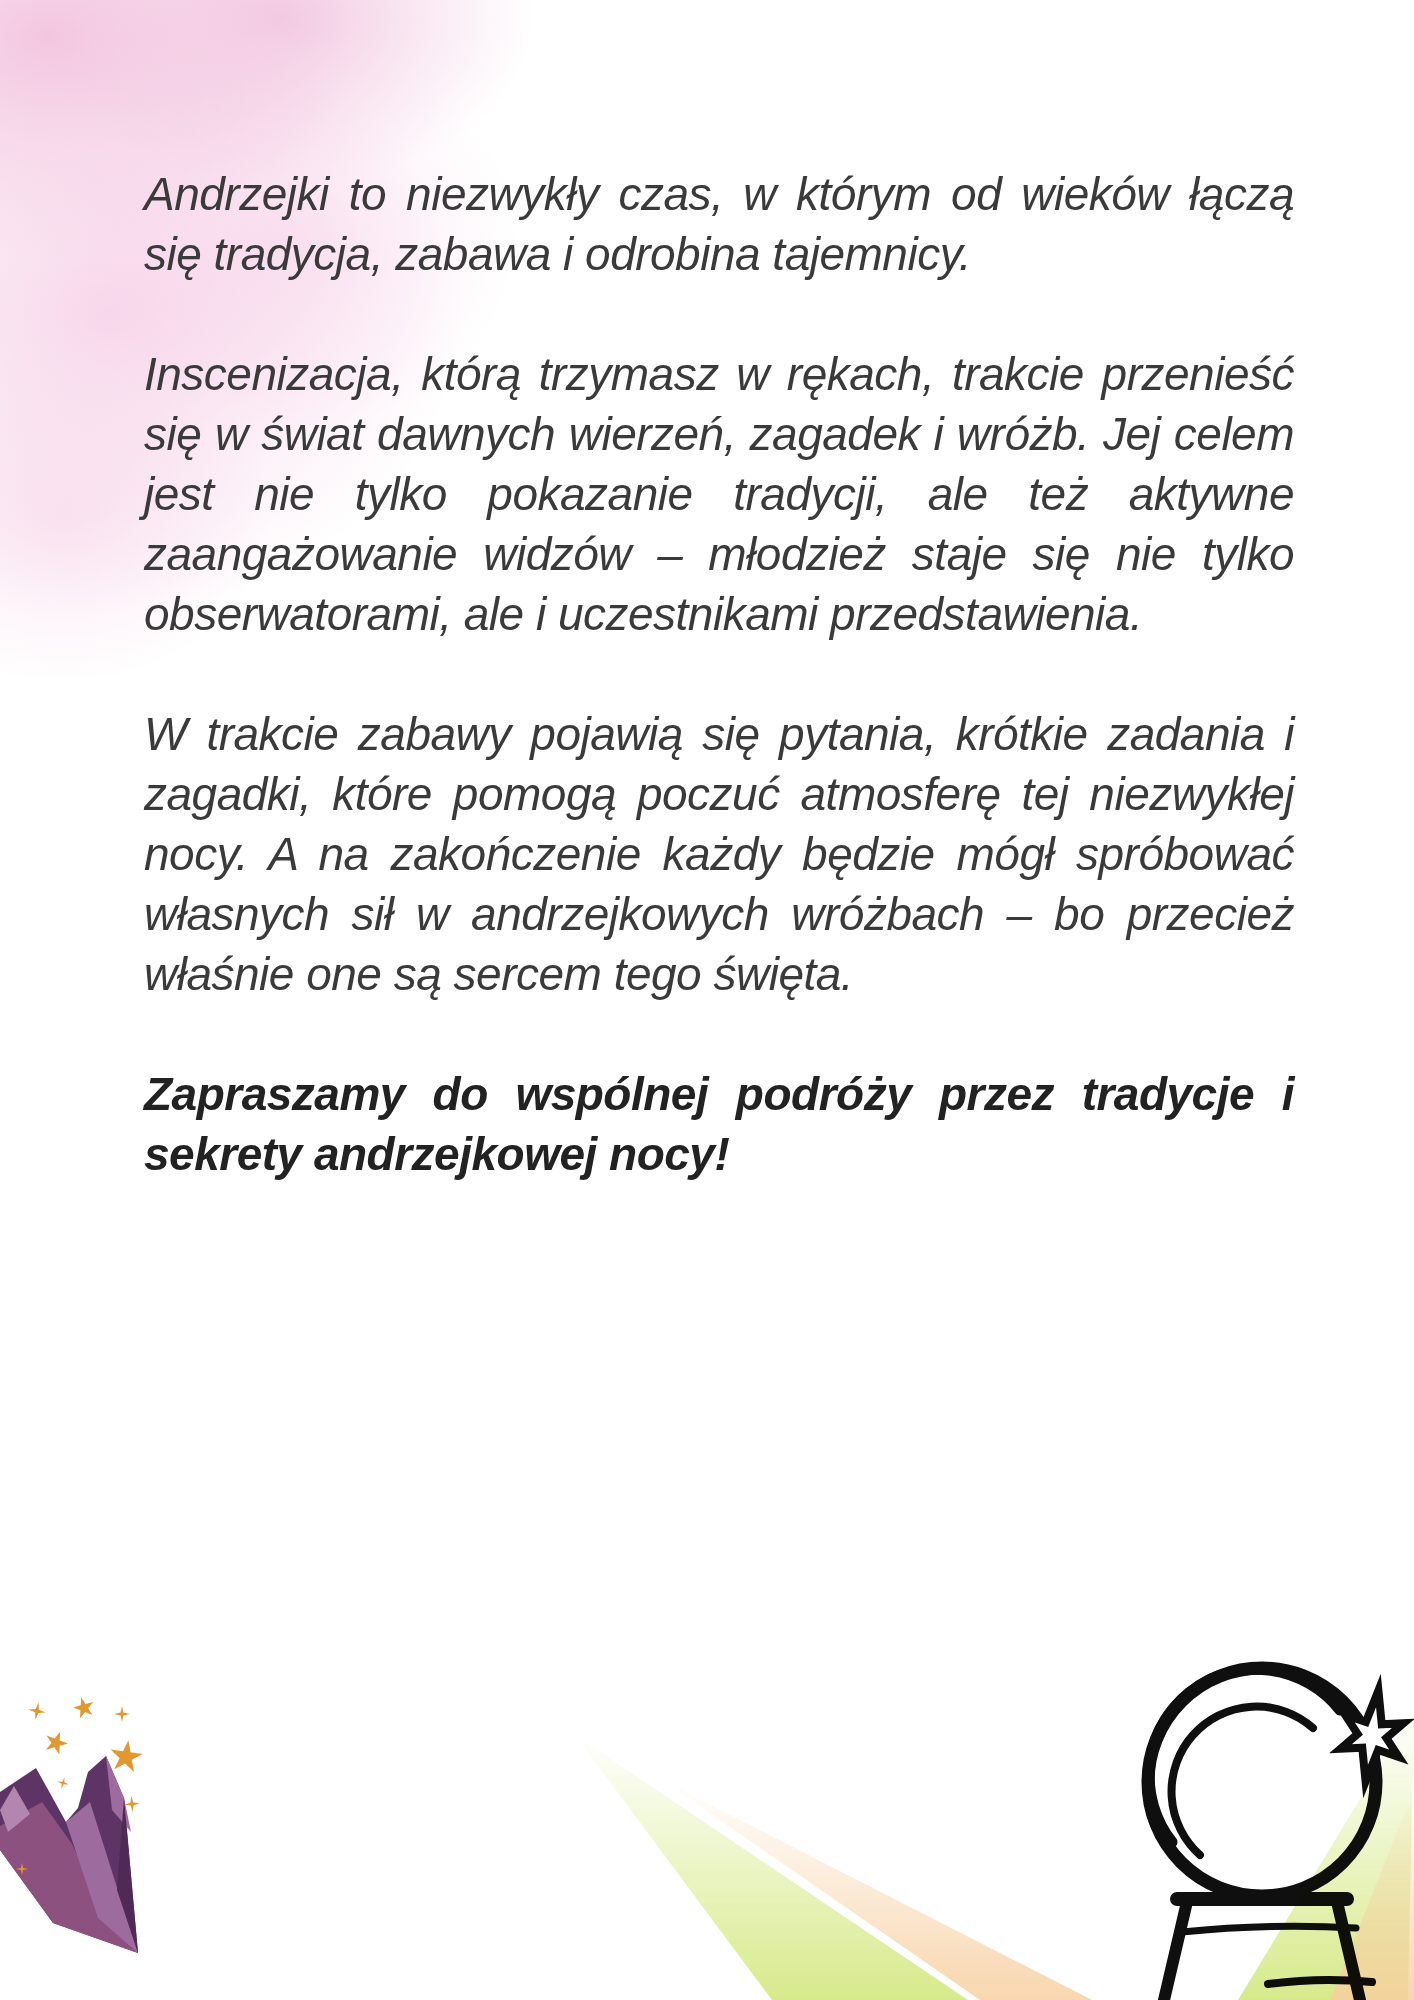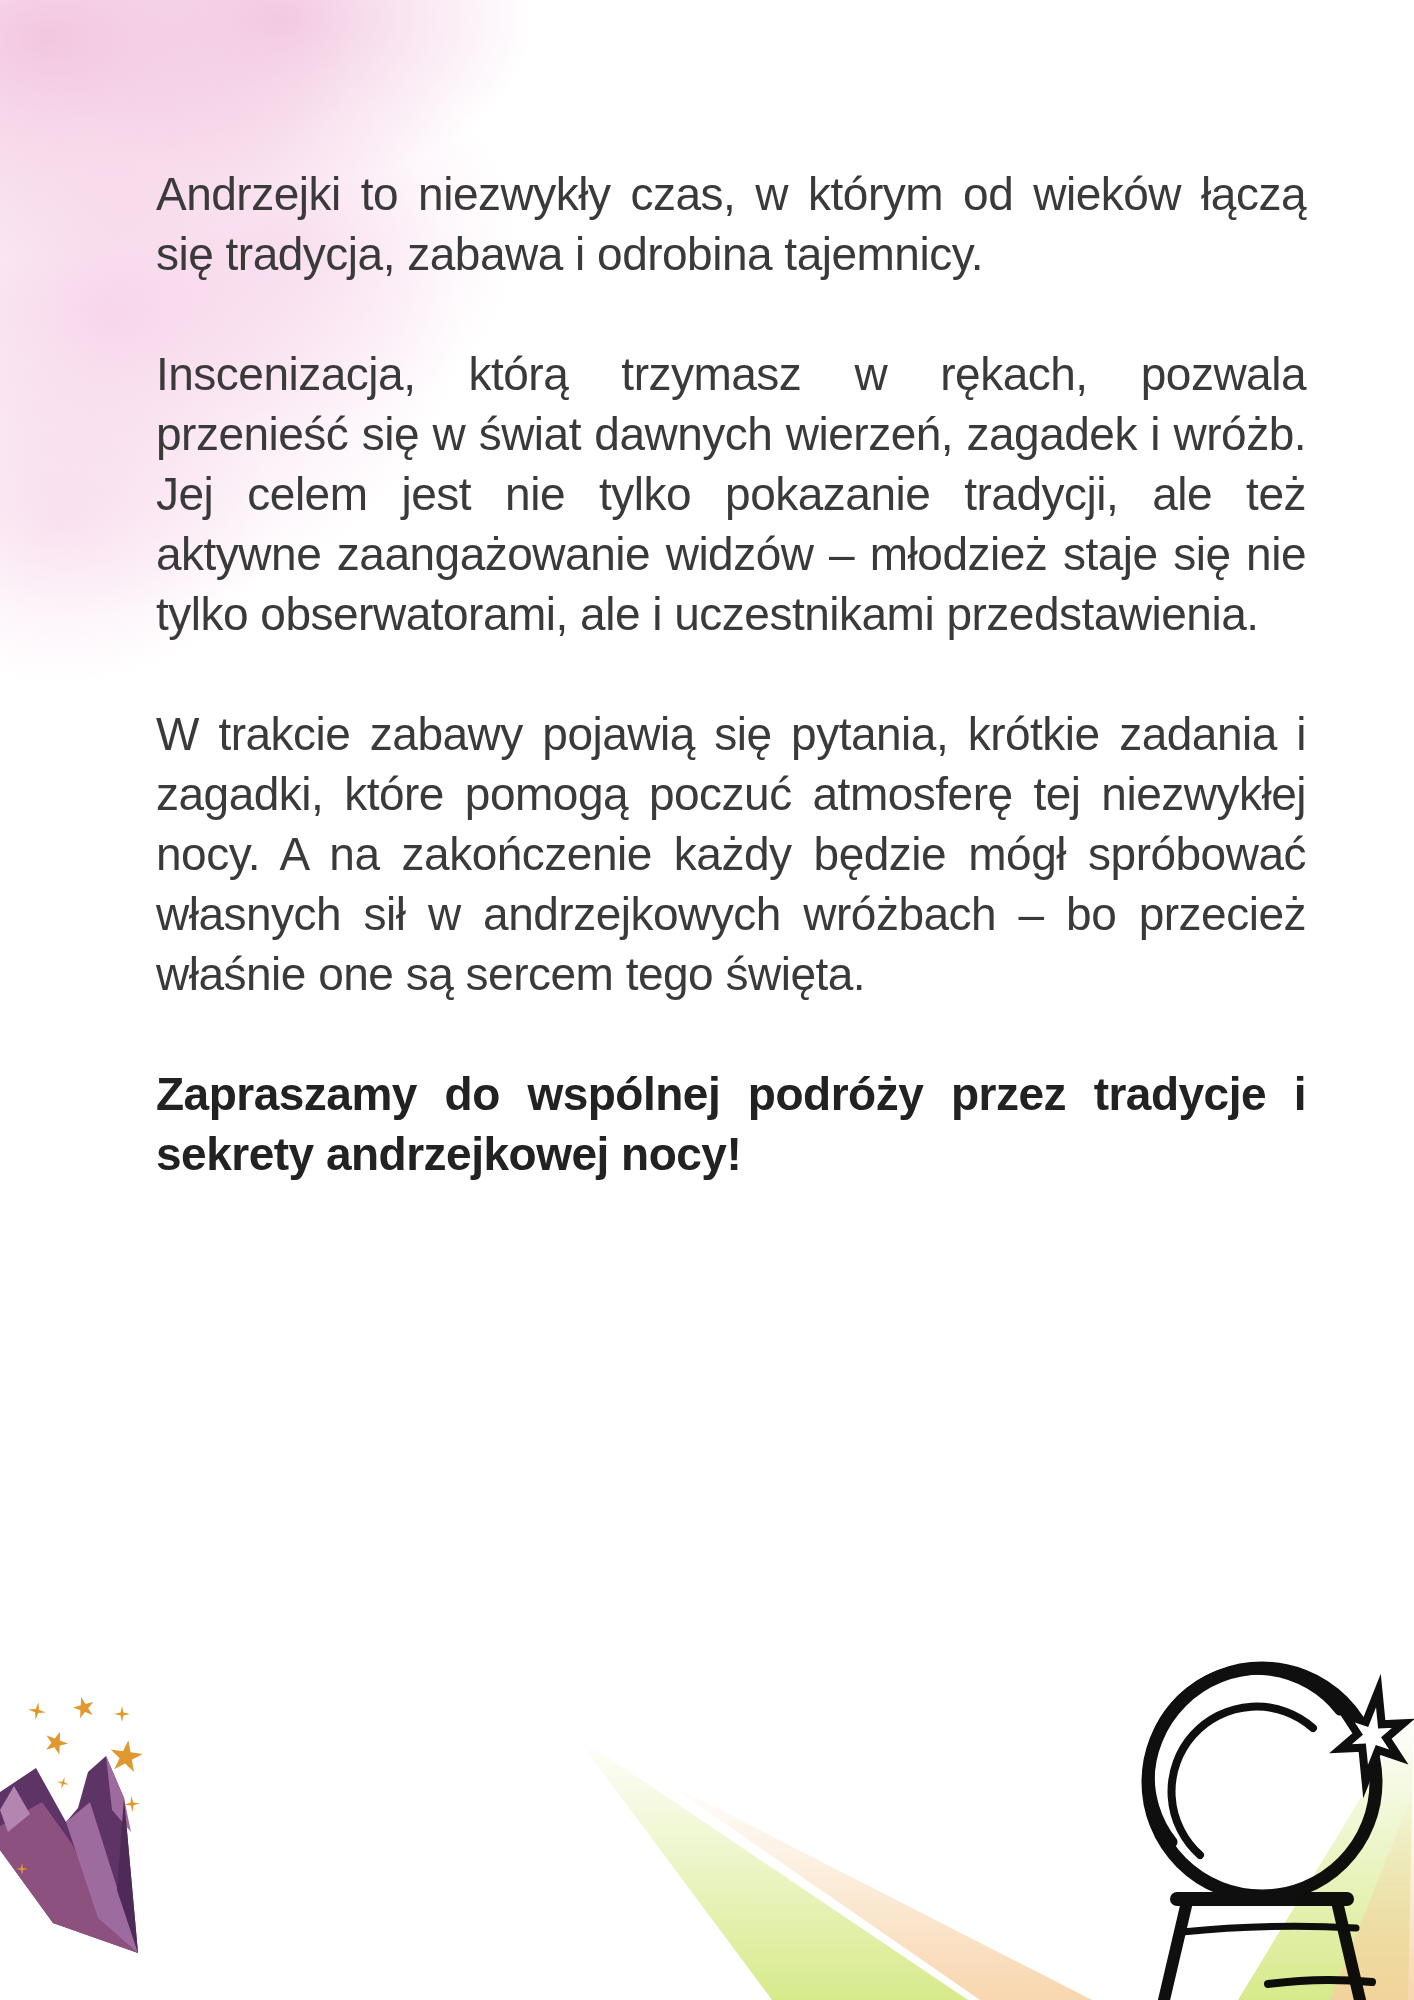--- a/index.html
+++ b/index.html
@@ -17,42 +17,43 @@
     position:absolute;left:0;top:0;width:780px;height:920px;
     pointer-events:none;
     background:
       radial-gradient(440px 320px at 6% 4%,  rgba(242,195,222,.95), transparent 70%),
       radial-gradient(360px 240px at 36% 2%, rgba(240,190,220,.80), transparent 70%),
       radial-gradient(520px 440px at 14% 34%,rgba(246,208,231,.85), transparent 68%),
       radial-gradient(340px 280px at 36% 26%,rgba(249,220,238,.70), transparent 70%),
       radial-gradient(300px 240px at 8% 56%, rgba(247,214,234,.60), transparent 70%);
   }
   .text-block{
-    position:absolute;left:156px;top:164px;width:1150px;
+    position:absolute;left:144px;top:164px;width:1150px;
     color:var(--text,#3a3a3a);
     font-size:46px;line-height:60px;letter-spacing:-0.5px;
     text-align:justify;
+    font-style:italic;
   }
   .text-block p{margin:0 0 60px 0;}
   .text-block p.bold{font-weight:700;color:var(--bold-text,#222);margin-top:36px;}
   .decor-svg{position:absolute;pointer-events:none;}
   .crystals{left:0;top:1680px;}
   .ball{left:1100px;top:1640px;}
   .beams{left:400px;top:1640px;mix-blend-mode:multiply;}
 </style>
 </head>
 <body>
 
 <div class="page">
 
   <div class="pink-cloud"></div>
 
   <main class="text-block">
     <p>Andrzejki to niezwykły czas, w którym od wieków łączą się tradycja, zabawa i odrobina tajemnicy.</p>
-    <p>Inscenizacja, którą trzymasz w rękach, pozwala przenieść się w świat dawnych wierzeń, zagadek i wróżb. Jej celem jest nie tylko pokazanie tradycji, ale też aktywne zaangażowanie widzów – młodzież staje się nie tylko obserwatorami, ale i uczestnikami przedstawienia.</p>
+    <p>Inscenizacja, którą trzymasz w rękach, trakcie przenieść się w świat dawnych wierzeń, zagadek i wróżb. Jej celem jest nie tylko pokazanie tradycji, ale też aktywne zaangażowanie widzów – młodzież staje się nie tylko obserwatorami, ale i uczestnikami przedstawienia.</p>
     <p>W trakcie zabawy pojawią się pytania, krótkie zadania i zagadki, które pomogą poczuć atmosferę tej niezwykłej nocy. A na zakończenie każdy będzie mógł spróbować własnych sił w andrzejkowych wróżbach – bo przecież właśnie one są sercem tego święta.</p>
     <p class="bold">Zapraszamy do wspólnej podróży przez tradycje i sekrety andrzejkowej nocy!</p>
   </main>
 
   <svg class="decor-svg ball" width="314" height="360" viewBox="0 0 314 360">
     <g>
       <polygon points="84,262 240,262 258,360 66,360" fill="#ffffff"></polygon>
       <rect x="70" y="252" width="184" height="14" rx="7" fill="var(--outline-black,#0f0f0f)"></rect>
       <path d="M 86 266 L 64 360" stroke="var(--outline-black,#0f0f0f)" stroke-width="12" fill="none" stroke-linecap="round"></path>
       <path d="M 238 266 L 260 360" stroke="var(--outline-black,#0f0f0f)" stroke-width="12" fill="none" stroke-linecap="round"></path>

